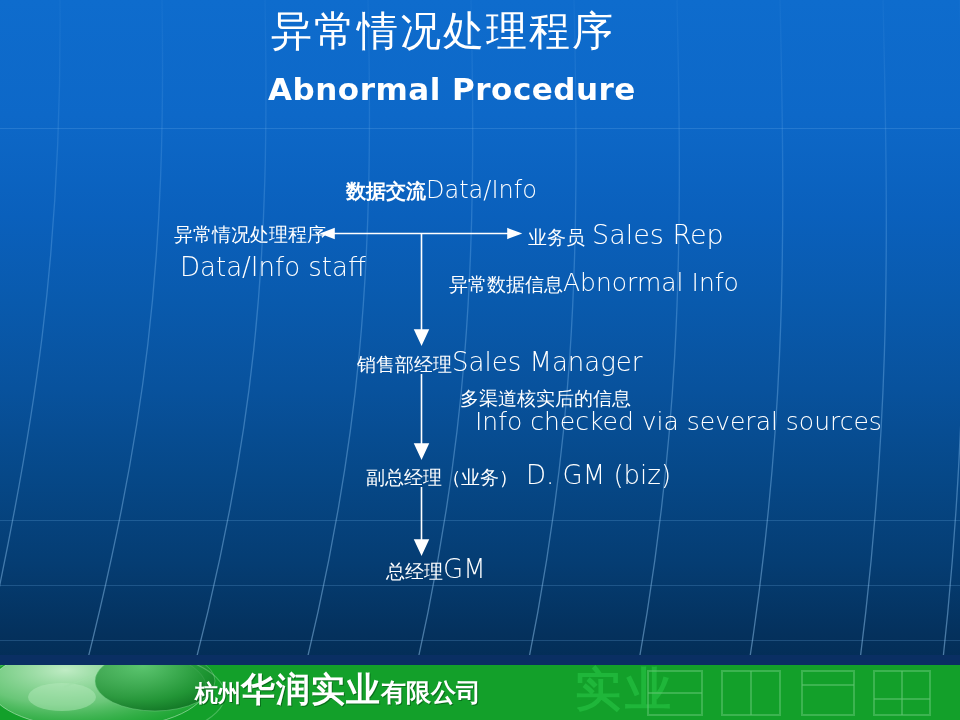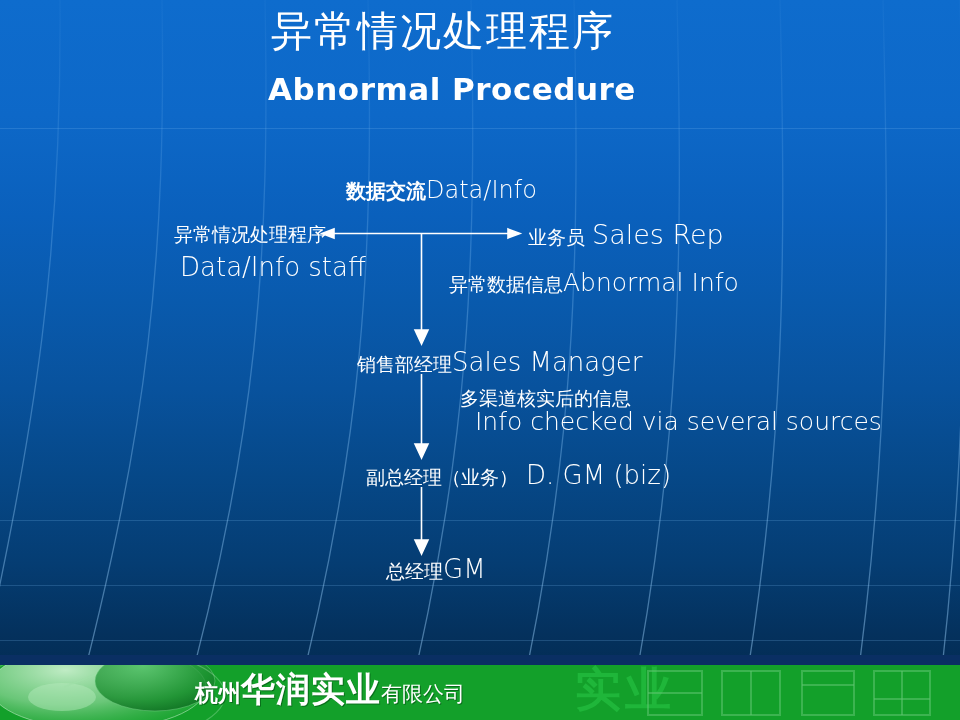--- a/index.html
+++ b/index.html
@@ -124,21 +124,21 @@
     font-size:23px; font-weight:bold; color:#ffffff;
     letter-spacing:0px;
     text-shadow:1px 1px 0 #0a6d1c;
   }
   #logo-cn-big {
     font-size:34px; font-weight:bold; color:#ffffff;
     letter-spacing:1px;
     text-shadow:1px 1px 0 #0a6d1c;
   }
   #logo-cn-mid {
-    font-size:21px; font-weight:normal; color:#ffffff;
+    font-size:25px; font-weight:bold; color:#ffffff;
     text-shadow:1px 1px 0 #0a6d1c;
     margin-top:24px;
   }
   #logo-en {
     position:absolute; left:228px; top:37px;
     font-family:"DejaVu Sans","Liberation Sans", sans-serif;
     font-size:13px; font-weight:bold; color:#ffffff;
     letter-spacing:1.5px; white-space:nowrap;
   }
 </style>

